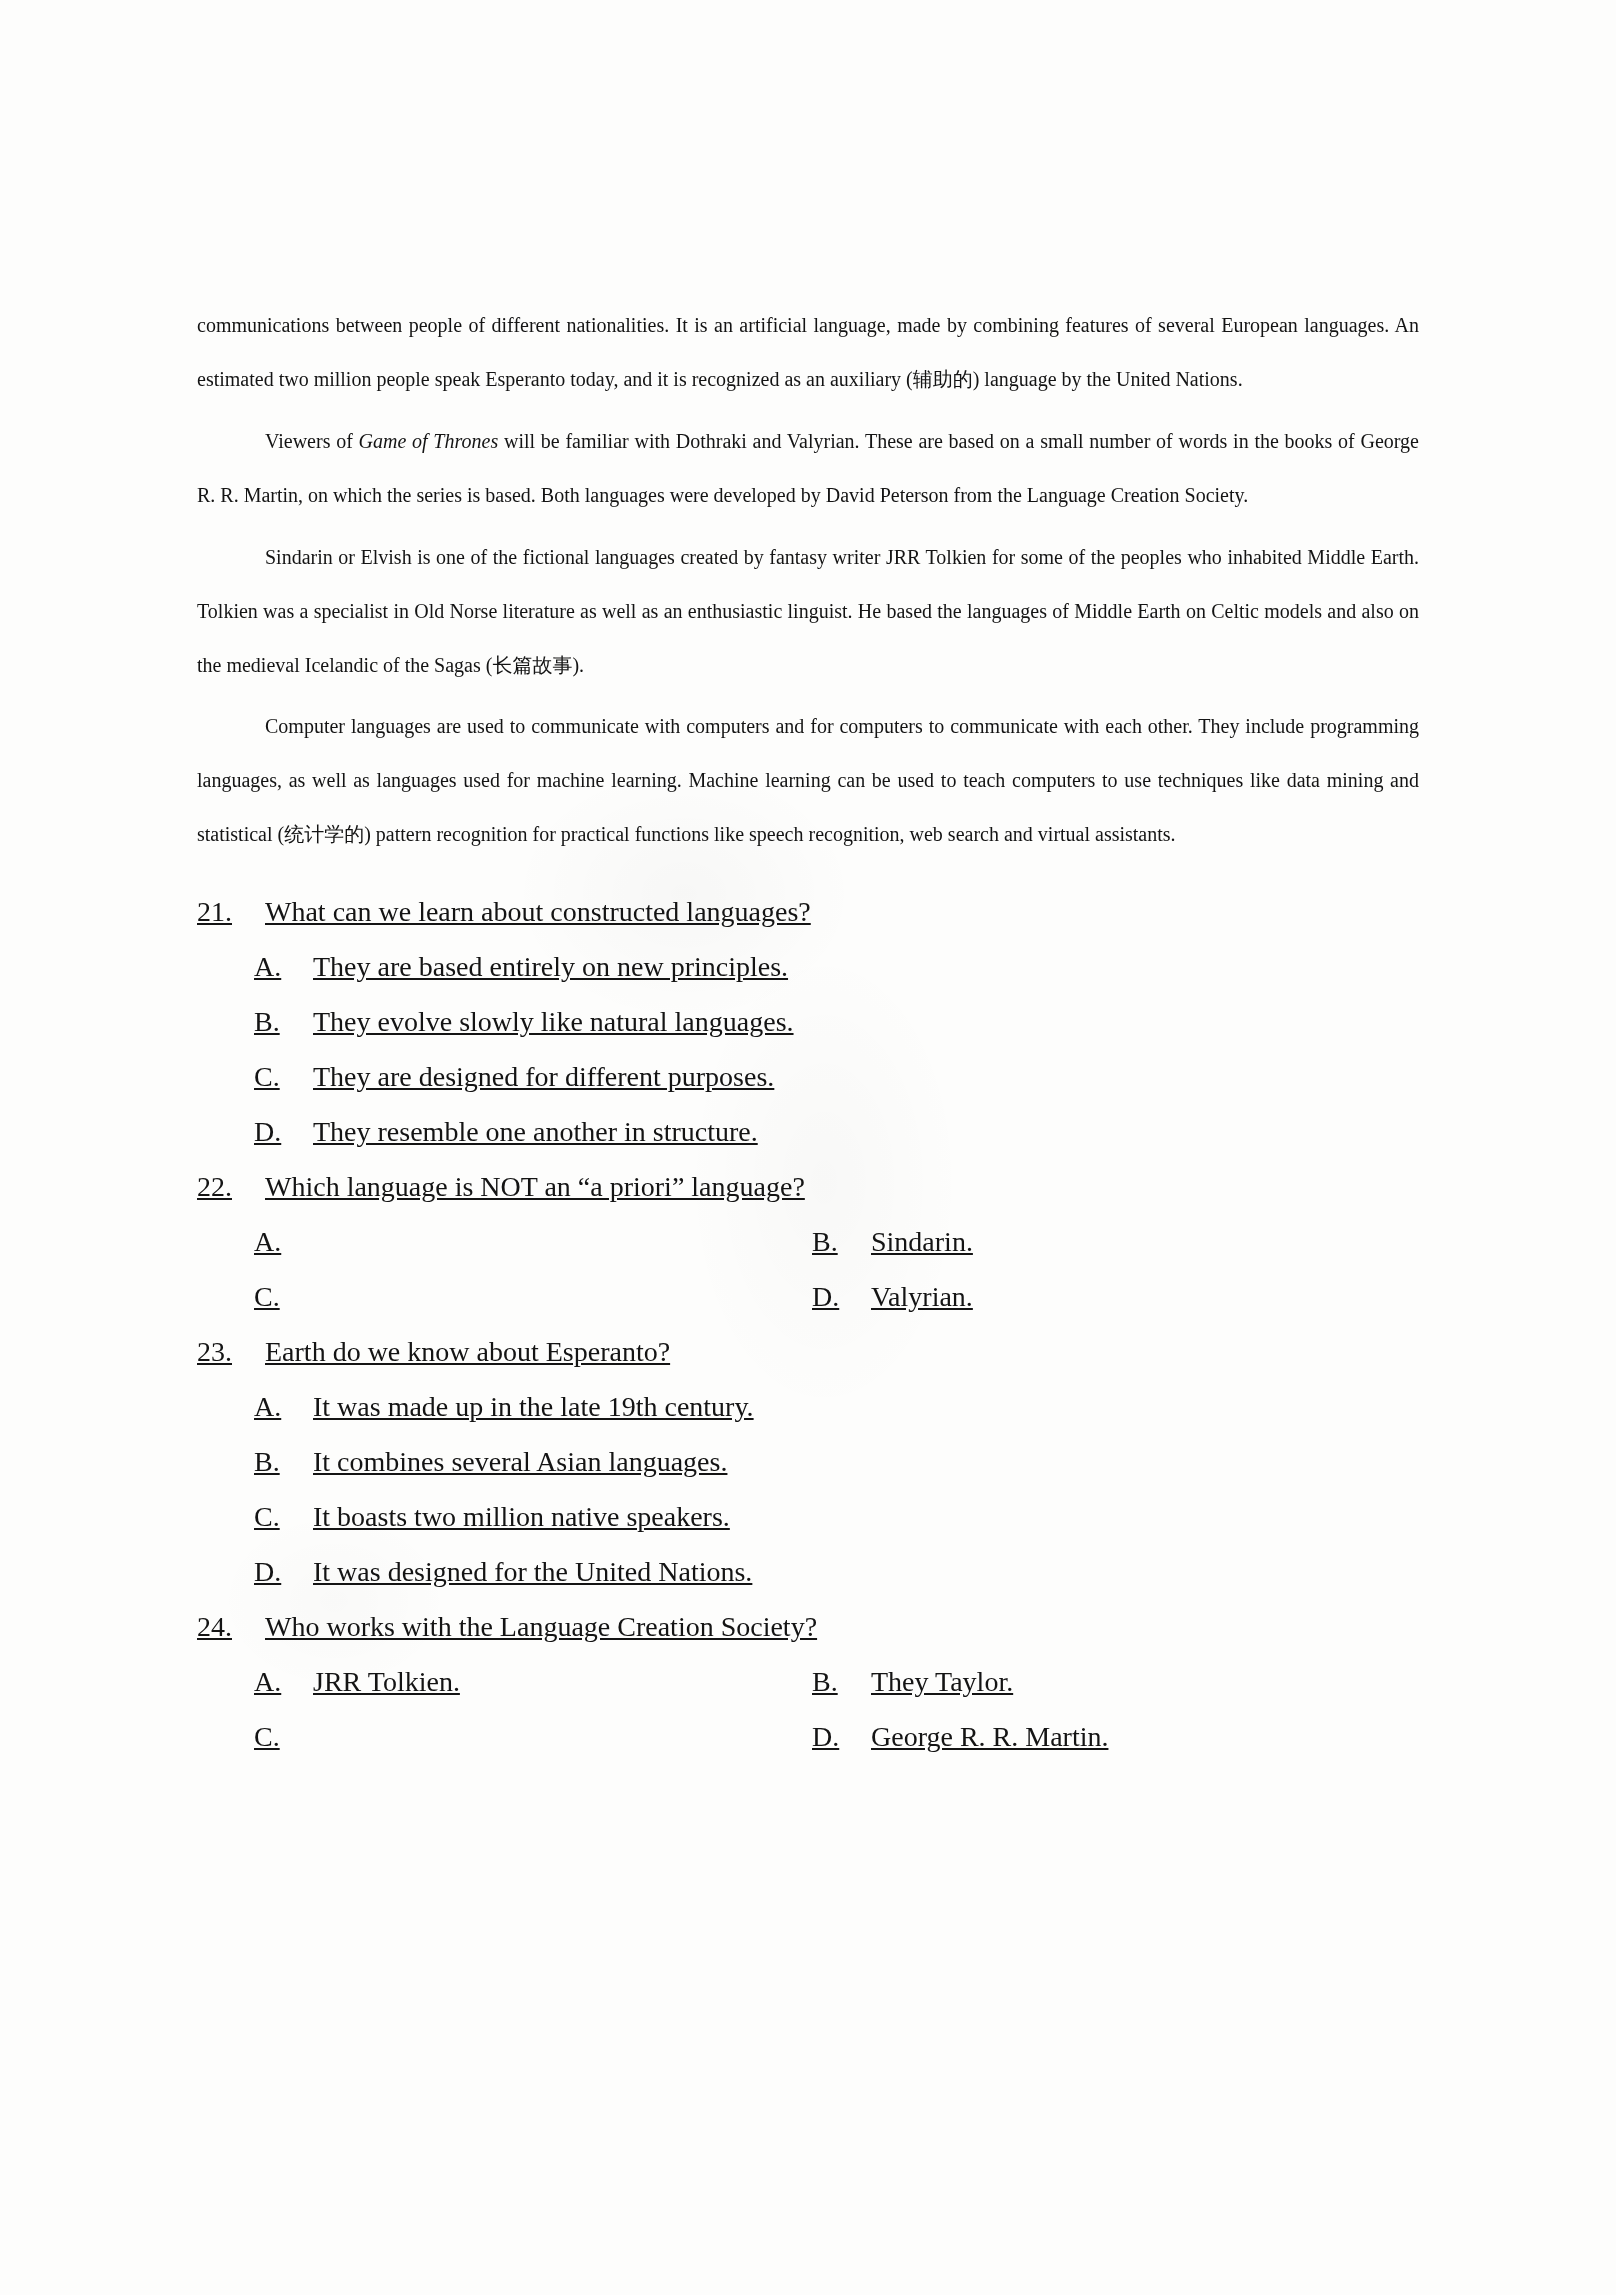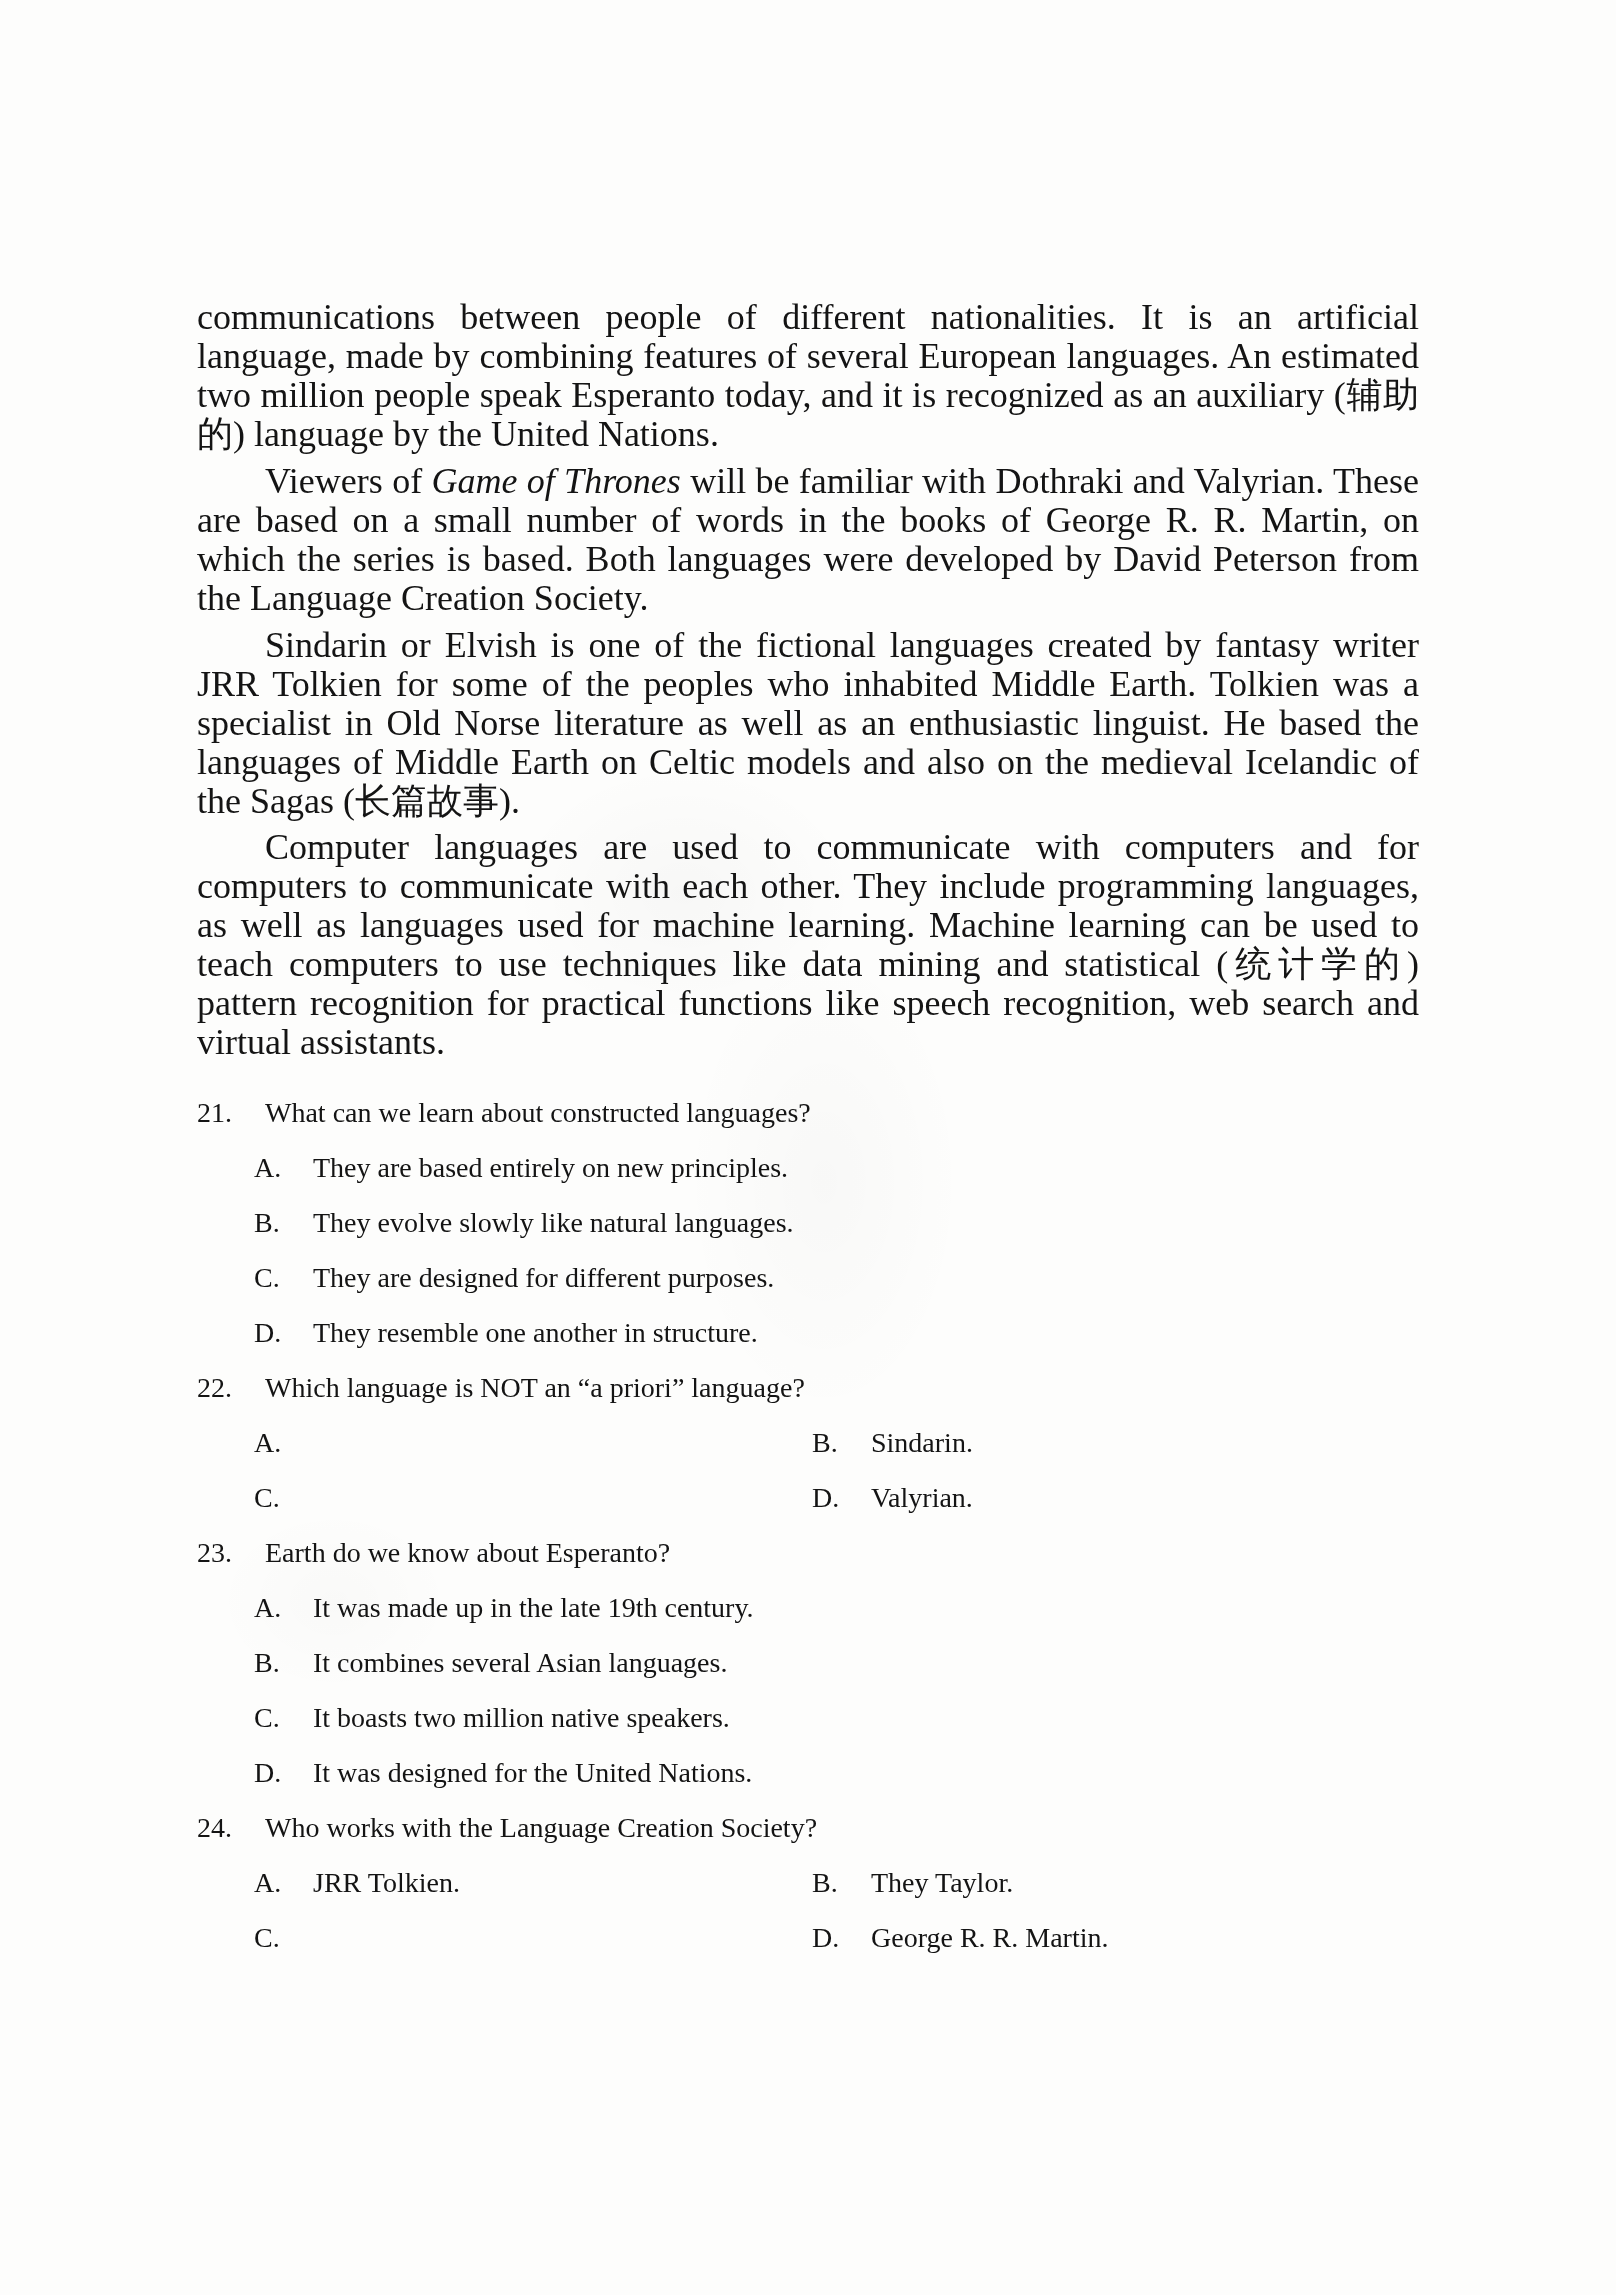--- a/index.html
+++ b/index.html
@@ -23,28 +23,28 @@
       radial-gradient(ellipse 171px 132px at 334px 1601px, rgba(0,0,0,0.016), transparent 70%);
   }
   .content {
     position: absolute;
     left: 197px;
     top: 298px;
     width: 1222px;
   }
   .para {
     margin: 0 0 7.8px 0;
-    font-size: 36px;
-    line-height: 39px;
+    font-size: 20px;
+    line-height: 54px;
     text-align: justify;
   }
   .para.indent { text-indent: 68px; }
   .book-title { font-style: italic; }
 
-  .questions { margin-top: 23px; }
+  .questions { margin-top: 23px; text-decoration: underline; }
   .q-row {
     display: flex;
     font-size: 28px;
     line-height: 55px;
   }
   .q-num { flex: 0 0 68px; }
   .q-text { flex: 1; }
 
   .option {
     display: flex;

